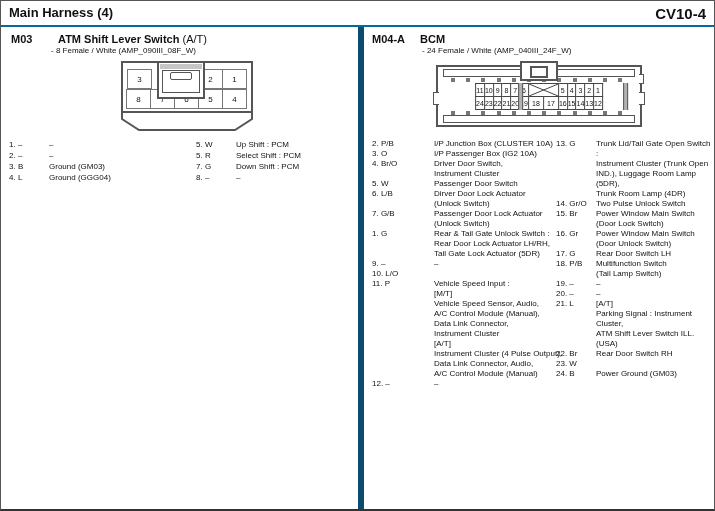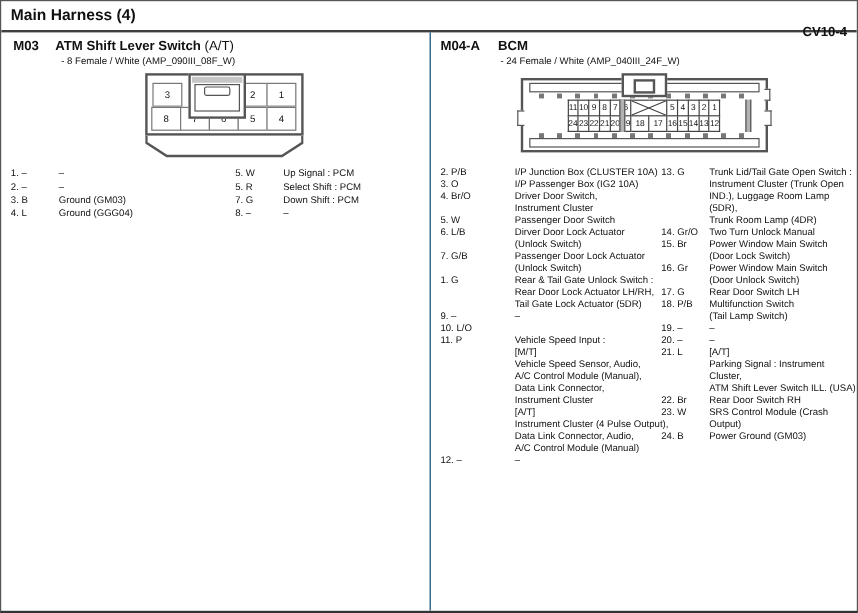--- a/index.html
+++ b/index.html
@@ -1,25 +1,25 @@
 <!DOCTYPE html>
 <html><head>
 <meta charset="utf-8">
 <style>
   html,body{margin:0;padding:0;background:#fff;}
   .page{position:relative;width:713px;height:508px;background:#fff;
         border:1px solid #555;border-bottom:2px solid #333;
         font-family:"Liberation Sans",sans-serif;color:#111;overflow:hidden;}
   
-  .header{position:absolute;top:0;left:0;right:0;height:24px;border-bottom:2px solid #404040;}
+  .header{position:absolute;top:0;left:0;right:0;height:24px;border-bottom:2px solid #0369a1;}
   .page-title{position:absolute;left:8px;top:4px;font-size:13px;font-weight:bold;}
-  .page-code{position:absolute;right:8px;top:4px;font-size:11px;font-weight:bold;margin-top:16px;}
+  .page-code{position:absolute;right:8px;top:4px;font-size:15px;font-weight:bold;}
   
   .col-left{position:absolute;top:26px;left:0;width:357px;bottom:0;}
-  .col-right{position:absolute;top:26px;left:357px;right:0;bottom:0;border-left:1px solid #0c4a6e;}
+  .col-right{position:absolute;top:26px;left:357px;right:0;bottom:0;border-left:6px solid #0c4a6e;}
   .sec-id{position:absolute;top:6px;font-size:11px;font-weight:bold;}
   .sec-name{position:absolute;top:6px;font-size:11px;font-weight:bold;}
   .sec-name .suffix{font-weight:normal;}
   .sec-spec{position:absolute;top:19px;font-size:8px;}
   
   .plist{position:absolute;top:112px;font-size:8px;}
   .lh11 .prow{line-height:11px;}
   .lh10 .prow{line-height:10px;}
   .prow{display:flex;align-items:flex-start;}
   .plabel{flex:0 0 40px;white-space:pre;}
@@ -67,21 +67,21 @@
 
 <div class="page">
 
   <div class="header">
     <span class="page-title">Main Harness (4)</span>
     <span class="page-code">CV10-4</span>
   </div>
 
   <div class="col-left">
     <span class="sec-id" style="left:10px">M03</span>
-    <span class="sec-name" style="left:45px">
+    <span class="sec-name" style="left:57px">
       <span>ATM Shift Lever Switch</span>
       <span class="suffix">(A/T)</span>
     </span>
     <span class="sec-spec" style="left:50px">- 8 Female / White (AMP_090III_08F_W)</span>
 
     <div class="conn8">
       <div class="conn8-body">
         <div class="c8cell c8top" style="left:4px">3</div>
         <div class="c8cell c8top" style="left:75px">2</div>
         <div class="c8cell c8top" style="left:99px">1</div>
@@ -116,21 +116,21 @@
         <span class="pdesc">Ground (GM03)</span>
       </div>
       <div class="prow">
         <span class="plabel">4. L</span>
         <span class="pdesc">Ground (GGG04)</span>
       </div>
     </div>
     <div class="plist lh11" style="left:195px">
       <div class="prow">
         <span class="plabel">5. W</span>
-        <span class="pdesc">Up Signal : PCM</span>
+        <span class="pdesc">Up Shift : PCM</span>
       </div>
       <div class="prow">
         <span class="plabel">5. R</span>
         <span class="pdesc">Select Shift : PCM</span>
       </div>
       <div class="prow">
         <span class="plabel">7. G</span>
         <span class="pdesc">Down Shift : PCM</span>
       </div>
       <div class="prow">
@@ -265,21 +265,21 @@
     <div class="plist lh10" style="left:192px">
       <div class="prow">
         <span class="plabel">13. G</span>
         <span class="pdesc">Trunk Lid/Tail Gate Open Switch :
 Instrument Cluster (Trunk Open
 IND.), Luggage Room Lamp (5DR),
 Trunk Room Lamp (4DR)</span>
       </div>
       <div class="prow">
         <span class="plabel">14. Gr/O</span>
-        <span class="pdesc">Two Turn Unlock Manual</span>
+        <span class="pdesc">Two Pulse Unlock Switch</span>
       </div>
       <div class="prow">
         <span class="plabel">15. Br</span>
         <span class="pdesc">Power Window Main Switch
 (Door Lock Switch)</span>
       </div>
       <div class="prow">
         <span class="plabel">16. Gr</span>
         <span class="pdesc">Power Window Main Switch
 (Door Unlock Switch)</span>
@@ -306,21 +306,20 @@
         <span class="pdesc">[A/T]
 Parking Signal : Instrument Cluster,
 ATM Shift Lever Switch ILL. (USA)</span>
       </div>
       <div class="prow">
         <span class="plabel">22. Br</span>
         <span class="pdesc">Rear Door Switch RH</span>
       </div>
       <div class="prow">
         <span class="plabel">23. W</span>
-        <span class="pdesc">SRS Control Module (Crash Output)</span>
       </div>
       <div class="prow">
         <span class="plabel">24. B</span>
         <span class="pdesc">Power Ground (GM03)</span>
       </div>
     </div>
   </div>
 
 </div>
 

